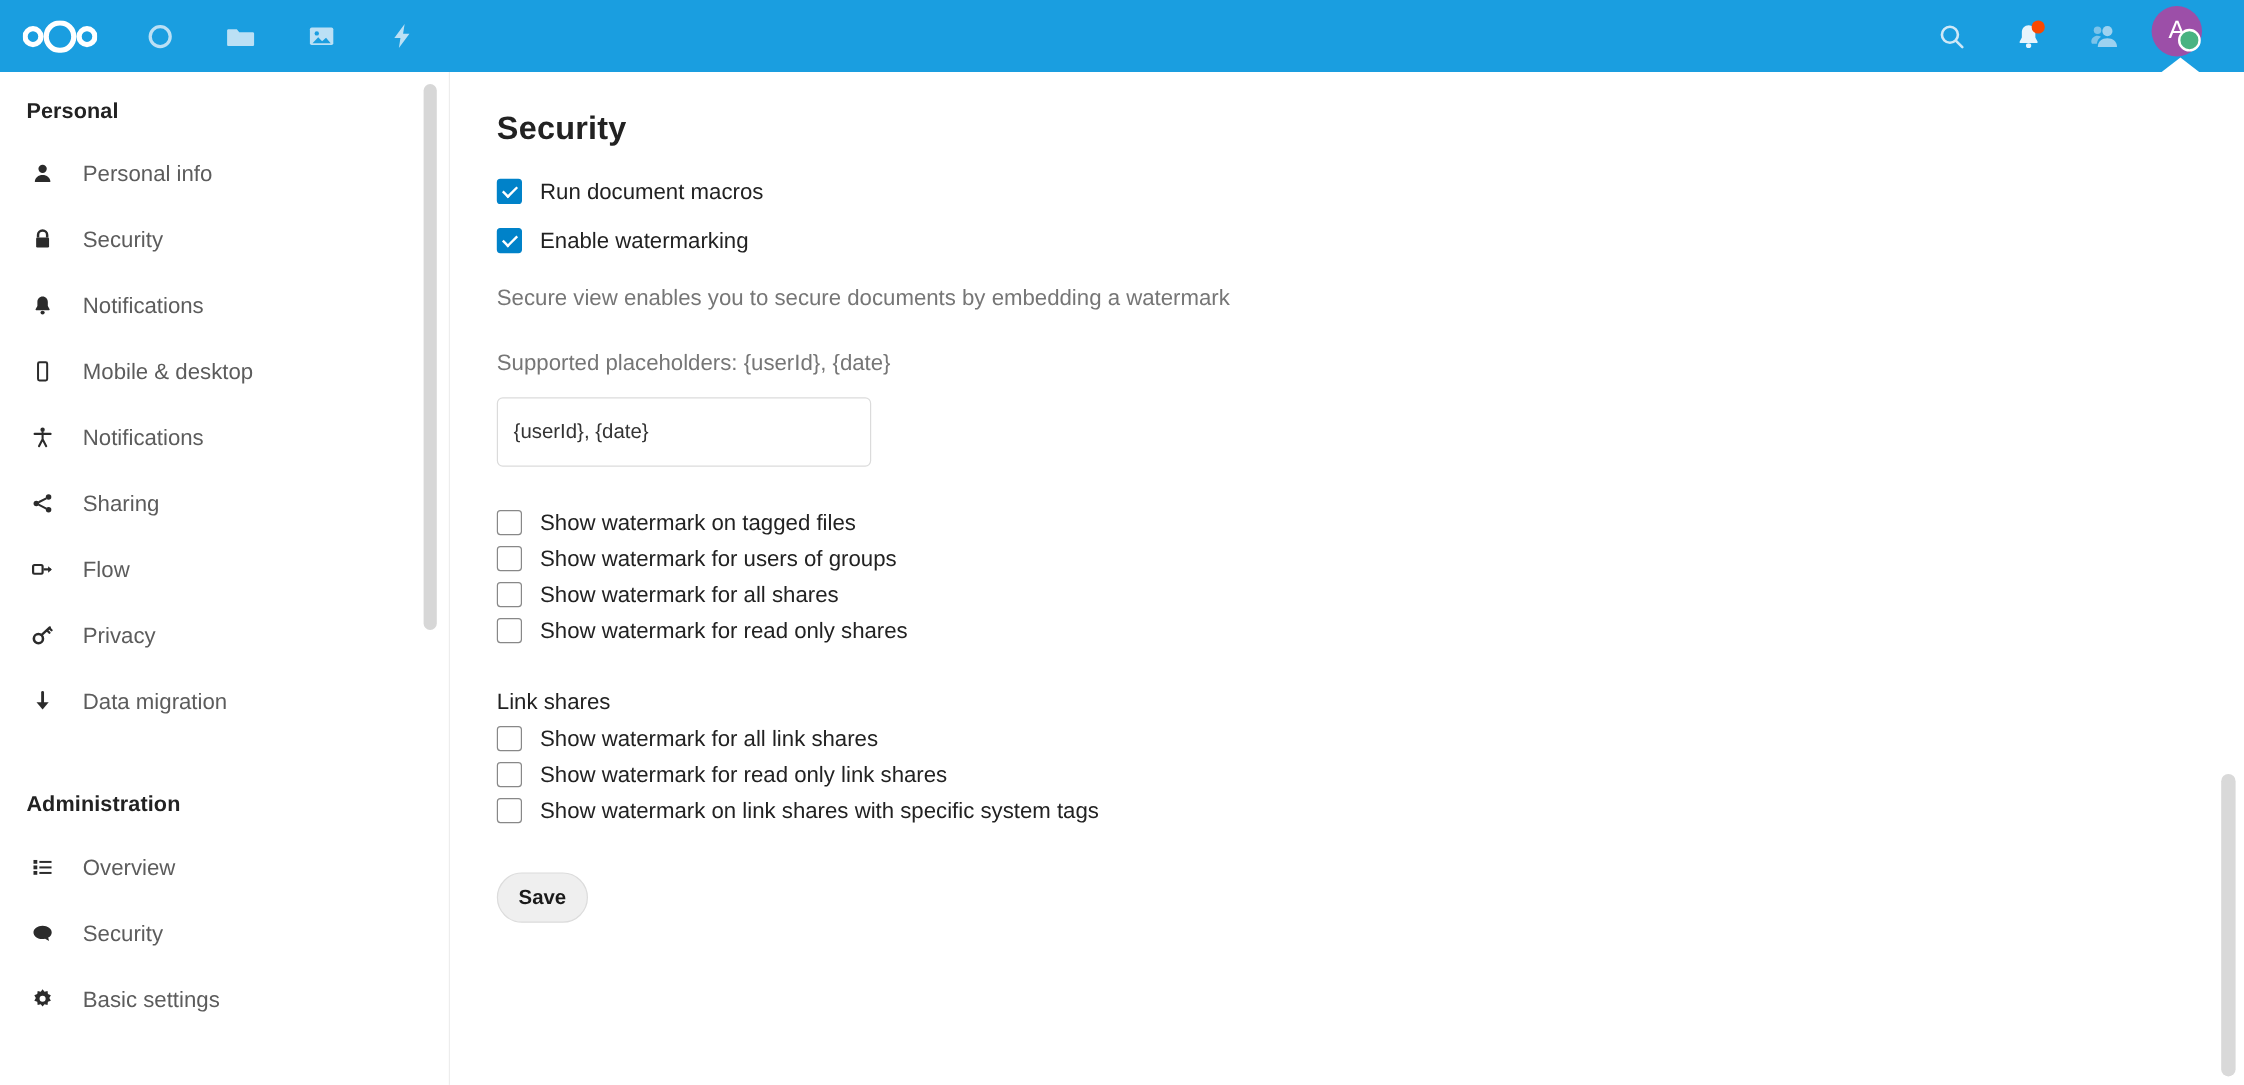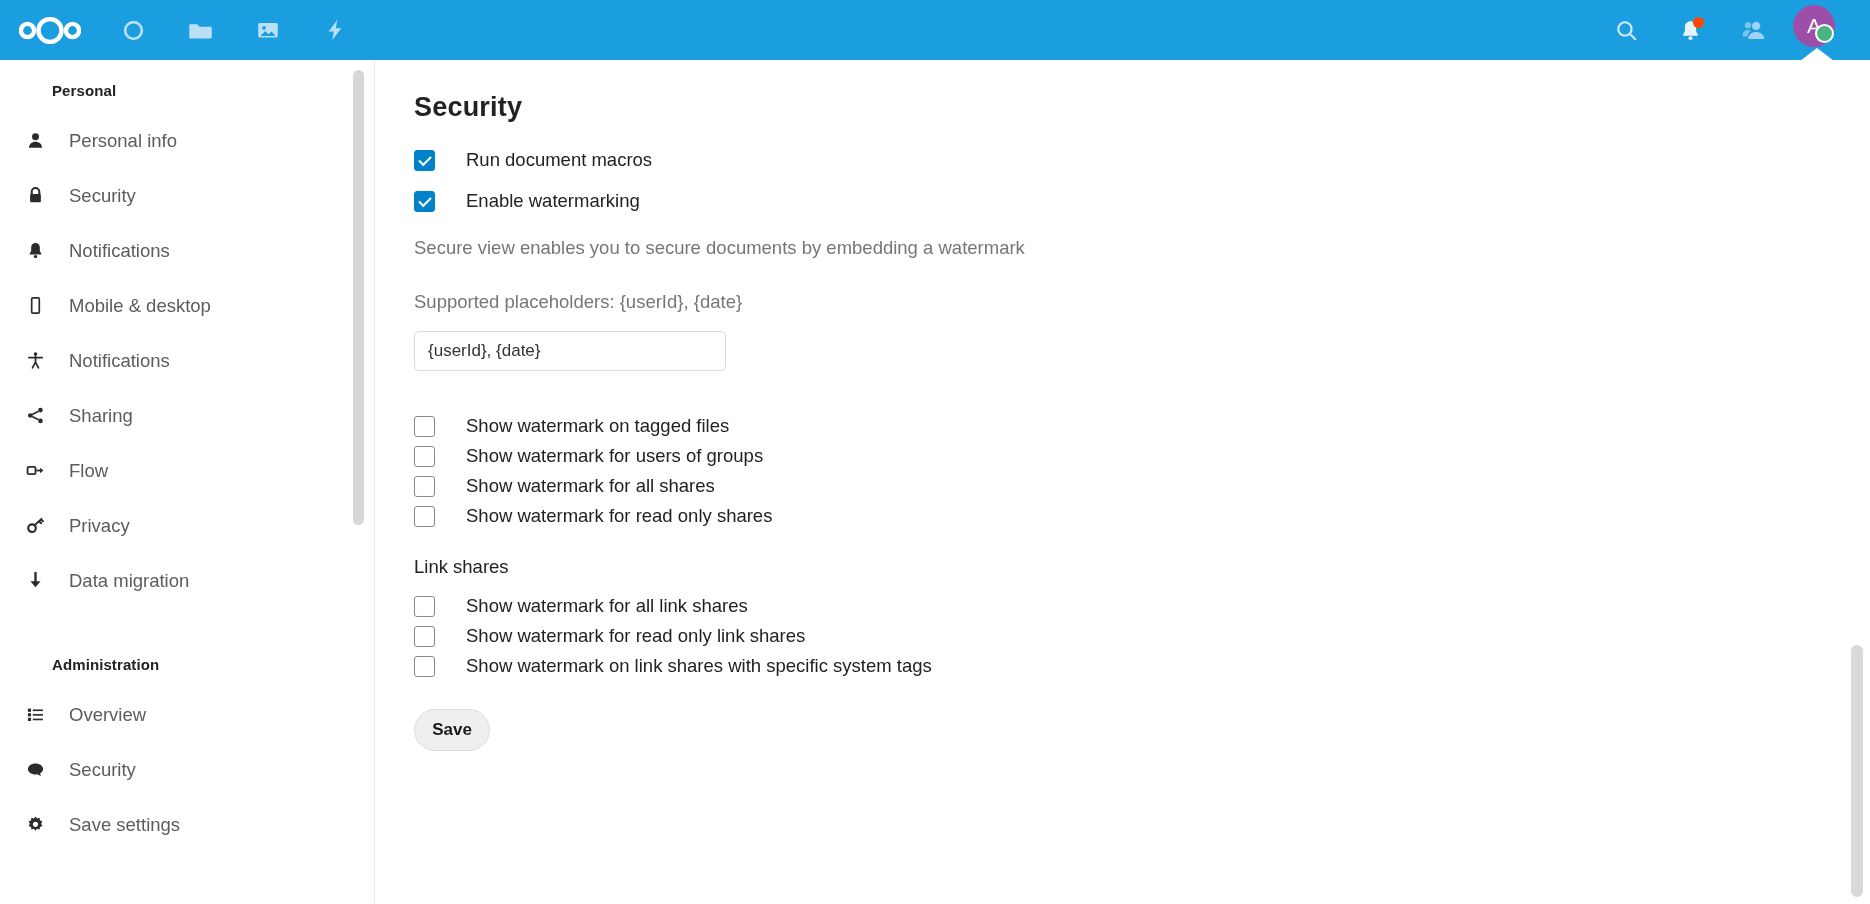--- a/index.html
+++ b/index.html
@@ -119,24 +119,24 @@
   .sidebar {
     position: absolute;
     top: 60px; left: 0;
     width: 375px;
     height: 844px;
     background: #ffffff;
     border-right: 1px solid #ededed;
     overflow: hidden;
   }
   .sb-section-title {
-    font-size: 15px;
+    font-size: 18px;
     font-weight: bold;
     color: #222222;
-    padding: 22px 0 14px 52px;
+    padding: 22px 0 14px 22px;
     letter-spacing: 0.1px;
   }
   .sb-item {
     display: flex;
     align-items: center;
     height: 55px;
     padding-left: 18px;
     cursor: pointer;
     color: #5c5c5c;
   }
@@ -179,23 +179,22 @@
     font-weight: bold;
     color: #222222;
     margin: 32px 0 0 38px;
     letter-spacing: 0.2px;
   }
 
   .section-block { margin-left: 38px; }
 
   .check-row {
     display: flex;
-    align-items: flex-end;
+    align-items: flex-start;
     cursor: pointer;
-    gap: 16px;
   }
   .cbox {
     width: 21px; height: 21px;
     border-radius: 3px;
     flex: 0 0 21px;
     display: flex;
     align-items: center;
     justify-content: center;
     position: relative;
   }
@@ -222,21 +221,21 @@
     white-space: nowrap;
   }
   .plain-label {
     font-size: 18.5px;
     color: #222222;
     white-space: nowrap;
   }
 
   .wm-input {
     width: 312px;
-    height: 40px;
+    height: 58px;
     border: 1px solid #dbdbdb;
     border-radius: 5px;
     background: #ffffff;
     font-size: 17px;
     color: #333333;
     padding: 0 13px;
     font-family: "Liberation Sans", sans-serif;
     outline: none;
   }
 
@@ -464,21 +463,21 @@
     <span class="sb-label">Security</span>
   </div>
 
   <div class="sb-item">
     <span class="sb-icon">
       <svg width="19" height="19" viewBox="0 0 24 24">
           <path d="M12 1.8l2 2.6 3.2-.9.4 3.3 3.1 1.2-1.6 2.9 1.6 2.9-3.1 1.2-.4 3.3-3.2-.9-2 2.6-2-2.6-3.2.9-.4-3.3-3.1-1.2 1.6-2.9-1.6-2.9 3.1-1.2.4-3.3 3.2.9z" fill="#2b2b2b"></path>
           <circle cx="12" cy="11.8" r="3.2" fill="#ffffff"></circle>
         </svg>
     </span>
-    <span class="sb-label">Save settings</span>
+    <span class="sb-label">Basic settings</span>
   </div>
 
   <div class="sidebar-scroll"></div>
 </div>
 
 <div class="main">
 
   <div class="page-title">Security</div>
 
   <div class="section-block" style="margin-top:26px;">

